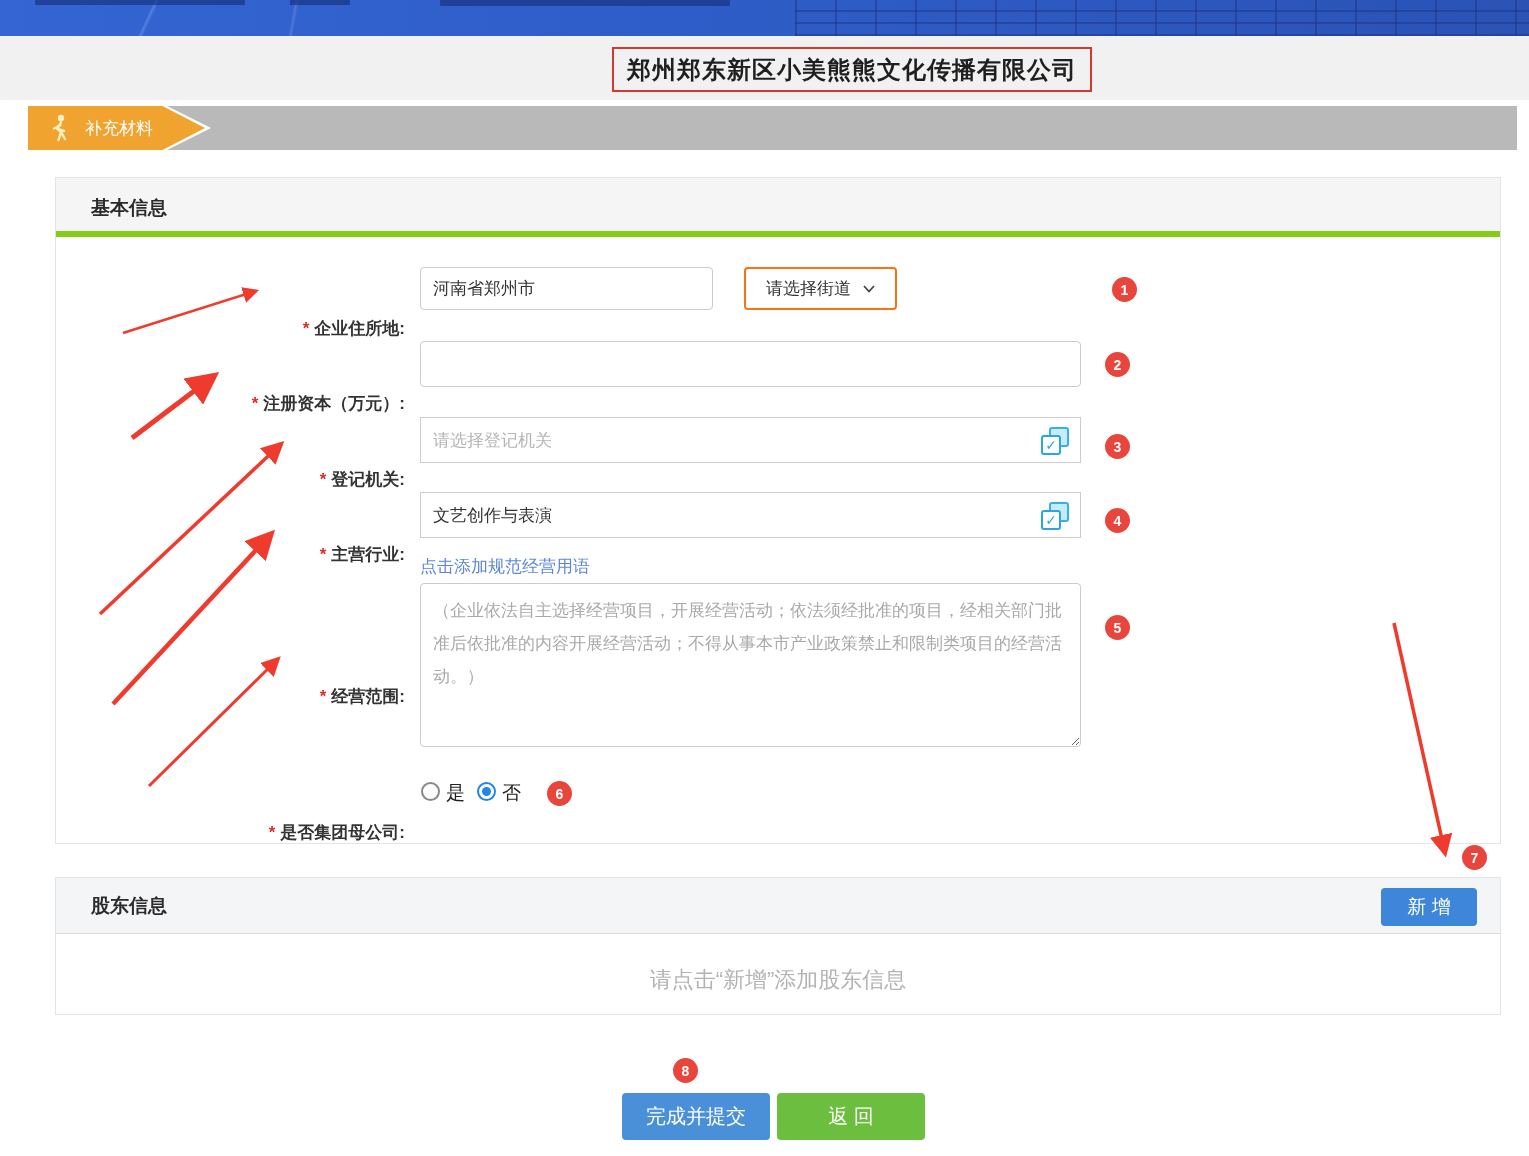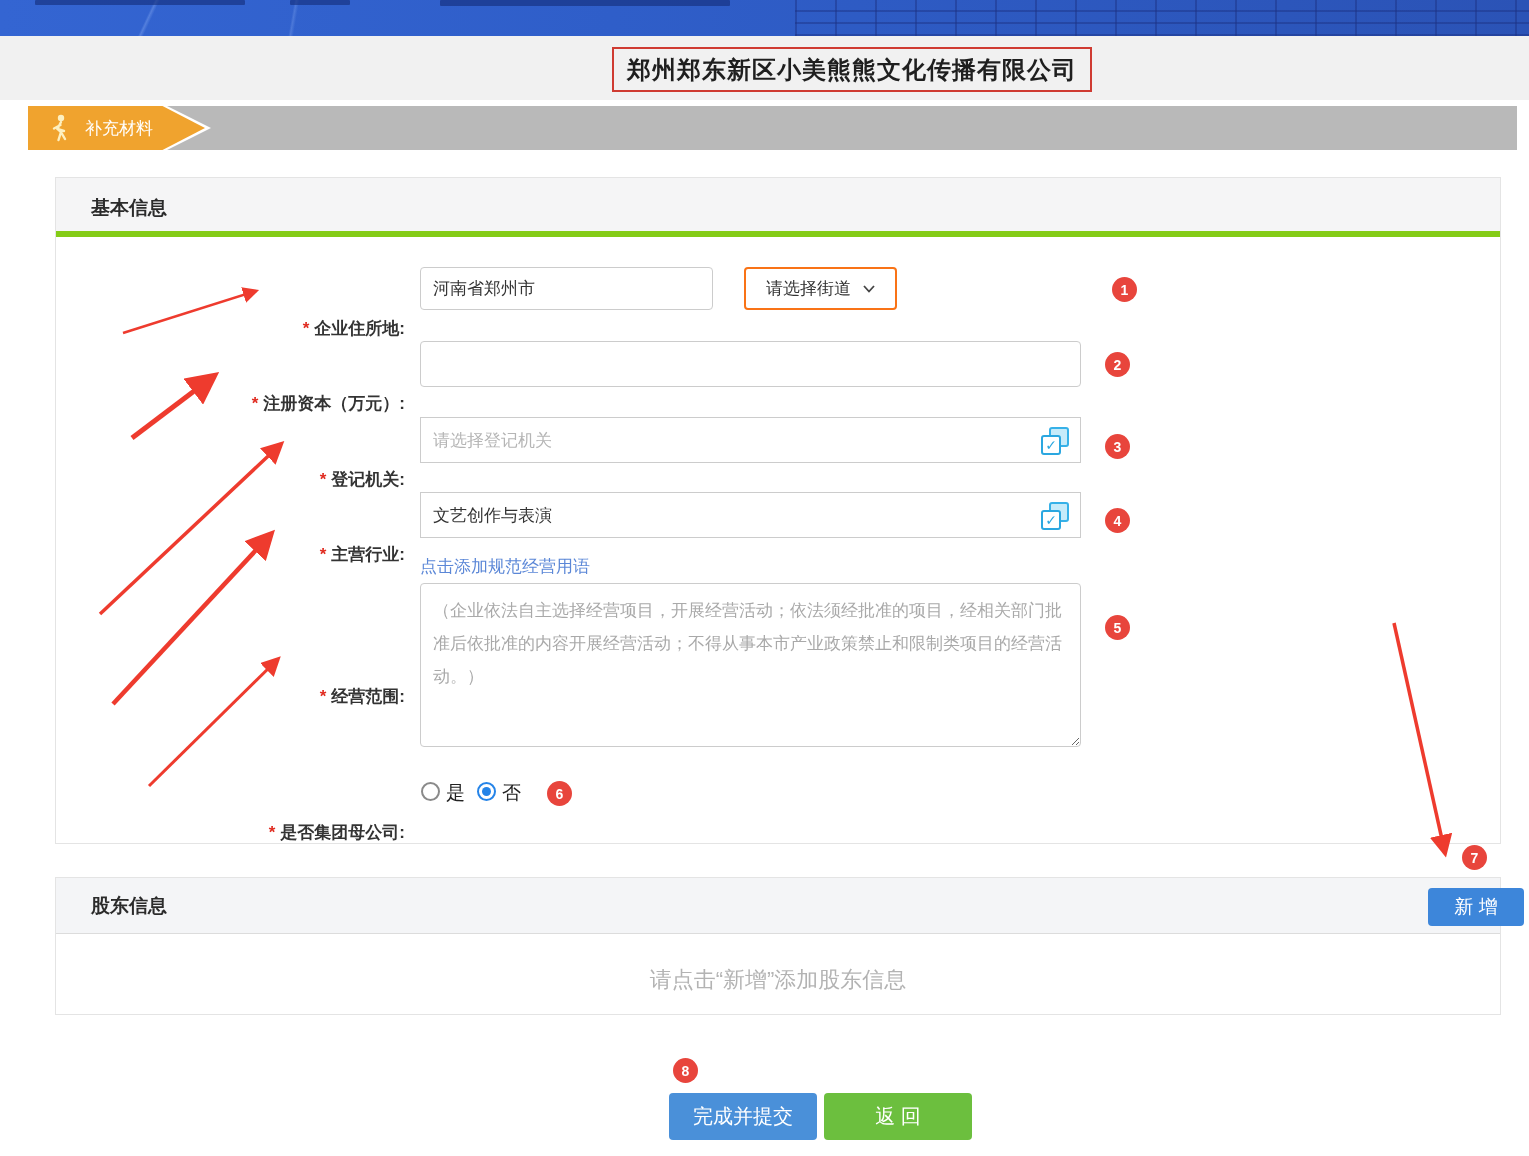--- a/index.html
+++ b/index.html
@@ -76,21 +76,21 @@
 
   .link { font-size:17px; color:#5b87d7; cursor:pointer; }
 
   .radio { width:19px; height:19px; border-radius:50%; background:#fff; border:2px solid #8a8a8a; }
   .radio.sel { border:2px solid #2584e8; position:relative; }
   .radio.sel::after { content:""; position:absolute; left:3px; top:3px; width:9px; height:9px;
     border-radius:50%; background:#2584e8; }
   .radio-lab { font-size:19px; color:#222; }
 
   .btn { display:flex; align-items:center; justify-content:center; color:#fff; border-radius:4px;
-    cursor:pointer; font-family:inherit; border:none;margin-left:47px; }
+    cursor:pointer; font-family:inherit; border:none; }
   #add-btn { left:1381px; top:888px; width:96px; height:38px; background:#3d86da; font-size:19px; }
   #submit-btn { left:622px; top:1093px; width:148px; height:47px; background:#4a90d9; font-size:20px; }
   #back-btn  { left:777px; top:1093px; width:148px; height:47px; background:#6cbf3e; font-size:20px; }
 
   .empty-hint { left:55px; top:965px; width:1446px; text-align:center; font-size:22px; color:#b3b3b3; }
 
   #arrows { left:0; top:0; width:1529px; height:1156px; pointer-events:none; }
 </style>
 </head>
 <body>

